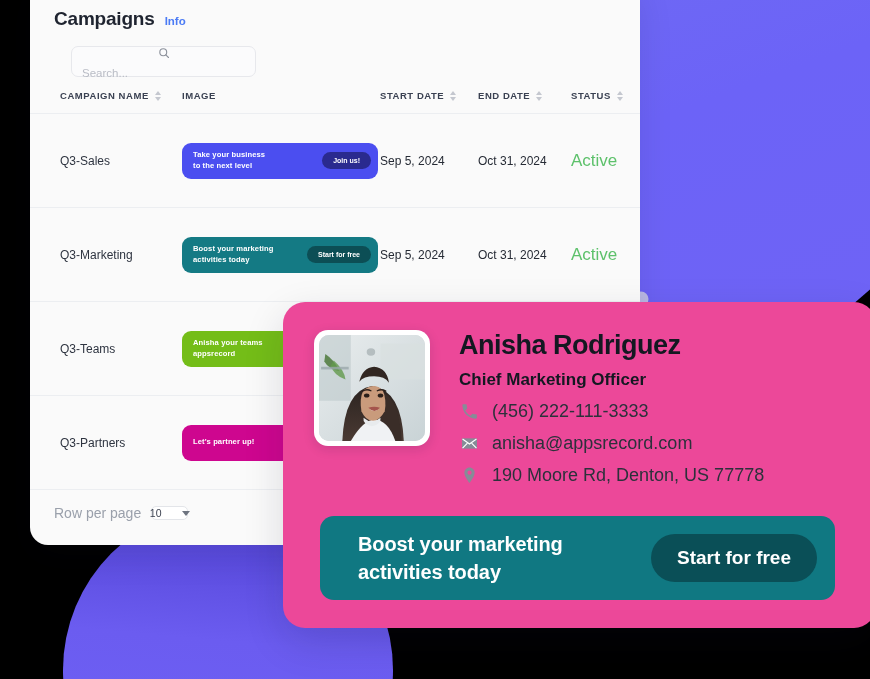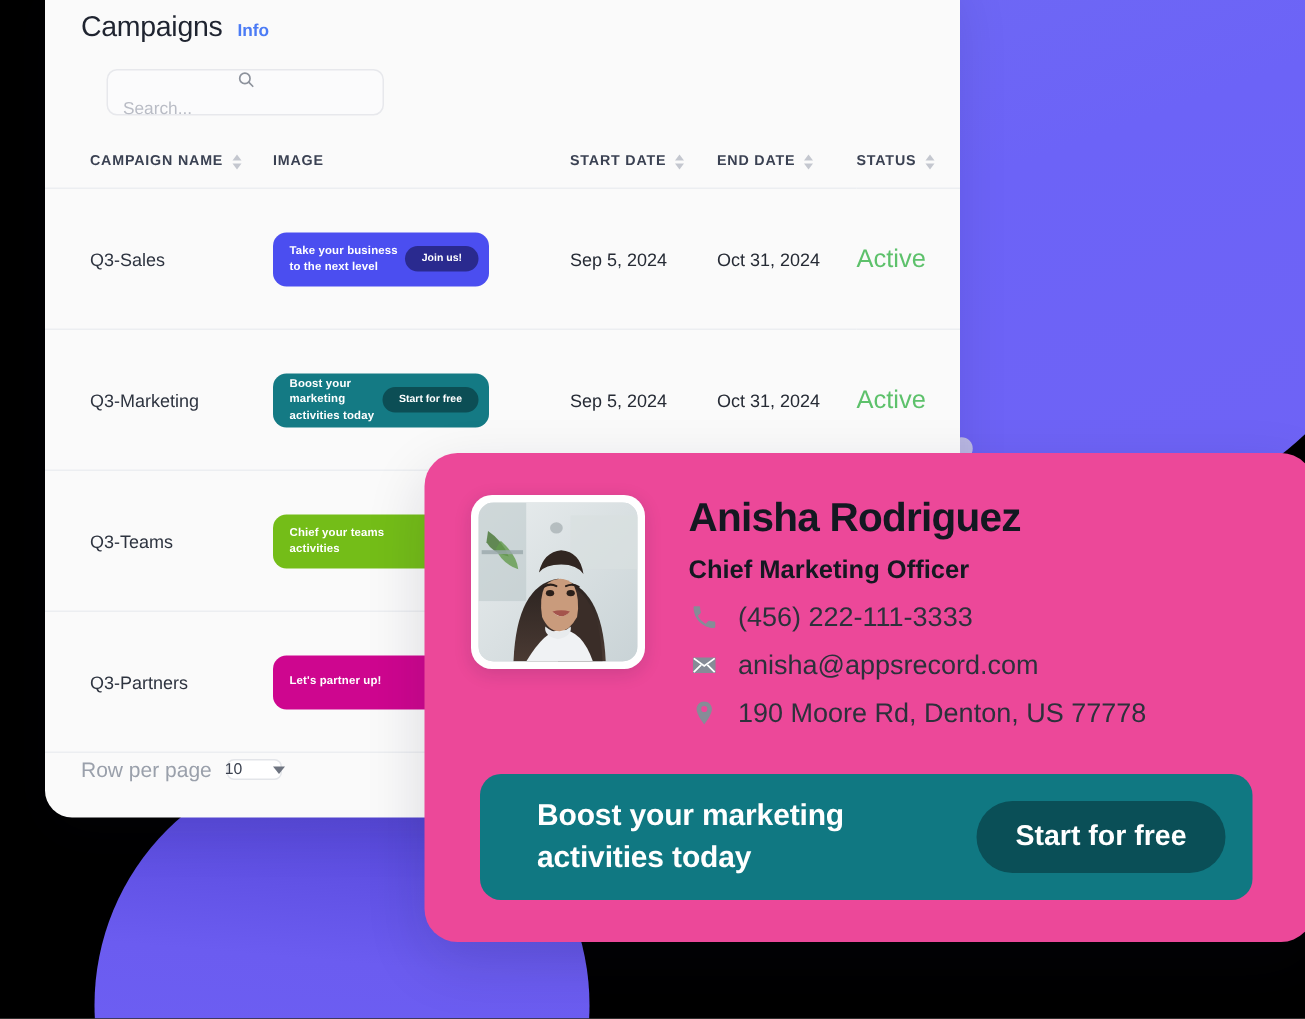--- a/index.html
+++ b/index.html
@@ -29,21 +29,21 @@
   #table-panel {
     position: absolute; left: 30px; top: -18px;
     width: 610px; height: 563px;
     background: #fafafa;
     border-radius: 18px;
     box-shadow: 0 10px 34px rgba(20,20,50,.10);
     overflow: hidden;
   }
   .panel-head { padding: 26px 24px 0 24px; }
   .title-row { display: flex; align-items: baseline; gap: 10px; }
-  #page-title { font-size: 19px; font-weight: 400; color: #1f2430; letter-spacing: -.2px; }
+  #page-title { font-size: 19px; font-weight: 700; color: #1f2430; letter-spacing: -.2px; }
   #info-link { font-size: 11.5px; font-weight: 600; color: #4b7bf5; }
 
   .search-wrap {
     margin: 16px 0 0 17px;
     width: 185px; height: 31px;
     background: #fbfbfc;
     border: 1px solid #e7e8ec;
     border-radius: 7px;
     display: flex; align-items: center; gap: 8px;
     padding: 0 10px;
@@ -51,21 +51,21 @@
   }
   .search-wrap svg { flex: 0 0 auto; }
   #search-input {
     border: none; outline: none; background: transparent;
     font-family: "Liberation Sans", sans-serif;
     font-size: 11.5px; color: #3c4250; width: 100%;
   }
   #search-input::placeholder { color: #b9bcc5; }
 
   
-  table { width: 100%; border-collapse: collapse; margin-top: 17px; table-layout: fixed; }
+  table { width: 100%; border-collapse: collapse; margin-top: 5px; table-layout: fixed; }
   thead th {
     text-align: left;
     font-size: 9.5px; font-weight: 700; letter-spacing: .55px;
     color: #3a4152; text-transform: uppercase;
     padding: 8px 0 12px 0;
     border-bottom: 1px solid #eceef1;
     white-space: nowrap;
   }
   thead th .hd { display: inline-flex; align-items: center; gap: 6px; }
   .sort-ico { display: inline-flex; flex-direction: column; gap: 2px; }
@@ -86,21 +86,21 @@
     border-bottom: 1px solid #eceef1;
     height: 94px; vertical-align: middle;
     font-size: 12px; color: #2e3440;
   }
   td.name  { padding-left: 30px; }
   td.date  { color: #262b35; font-size: 12px; }
   td.status { font-size: 17px; font-weight: 500; }
   .status-active { color: #5dc16b; }
 
   .banner {
-    width: 144px; height: 36px; border-radius: 9px;
+    width: 196px; height: 36px; border-radius: 9px;
     display: flex; align-items: center; justify-content: space-between;
     padding: 0 7px 0 11px; color: #fff; overflow: hidden;
   }
   .banner .btxt { font-size: 7.6px; font-weight: 700; line-height: 1.35; letter-spacing: .1px; }
   .banner .bbtn {
     font-size: 7px; font-weight: 700; color: #fff;
     border-radius: 20px; padding: 5px 11px; white-space: nowrap;
   }
   .bn-blue   { background: #4b4ef0; }
   .bn-blue .bbtn { background: #2a2a8f; }
@@ -275,22 +275,22 @@
           </td>
           <td class="date">Sep 5, 2024</td>
           <td class="date">Oct 31, 2024</td>
           <td class="status status-active">Active</td>
         </tr>
         <tr>
           <td class="name">Q3-Teams</td>
           <td>
             <div class="banner bn-green">
               <span class="btxt">
-                <span>Chief your teams</span><br>
-                <span>activities</span>
+                <span>Anisha your teams</span><br>
+                <span>appsrecord</span>
               </span>
               <span class="bbtn"></span>
             </div>
           </td>
           <td class="date"></td>
           <td class="date"></td>
           <td class="status status-active"></td>
         </tr>
         <tr>
           <td class="name">Q3-Partners</td>

